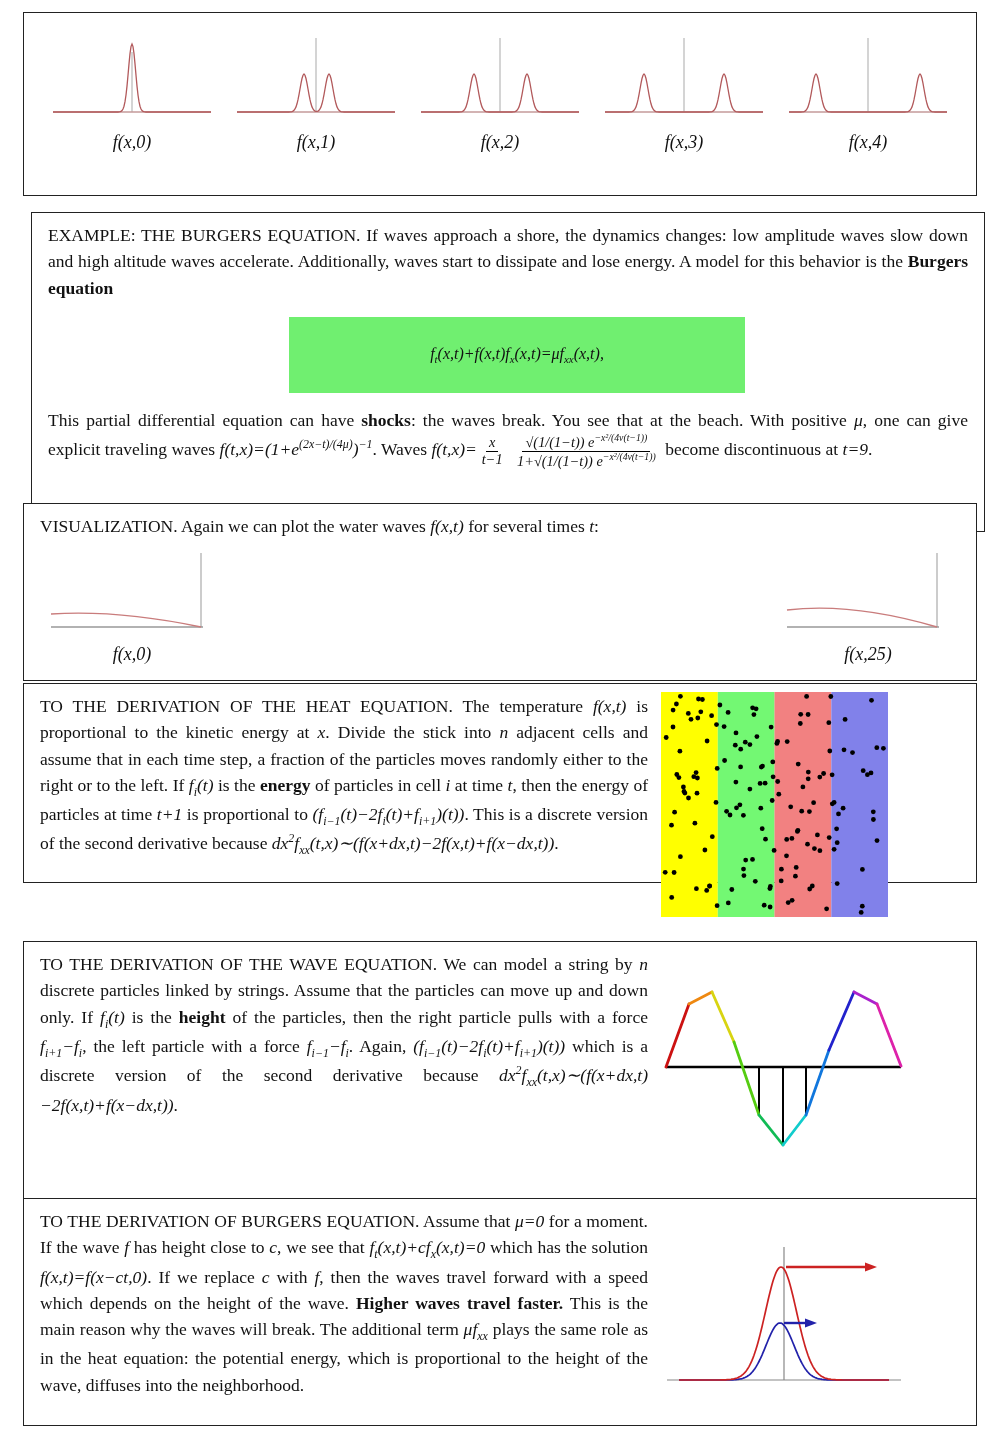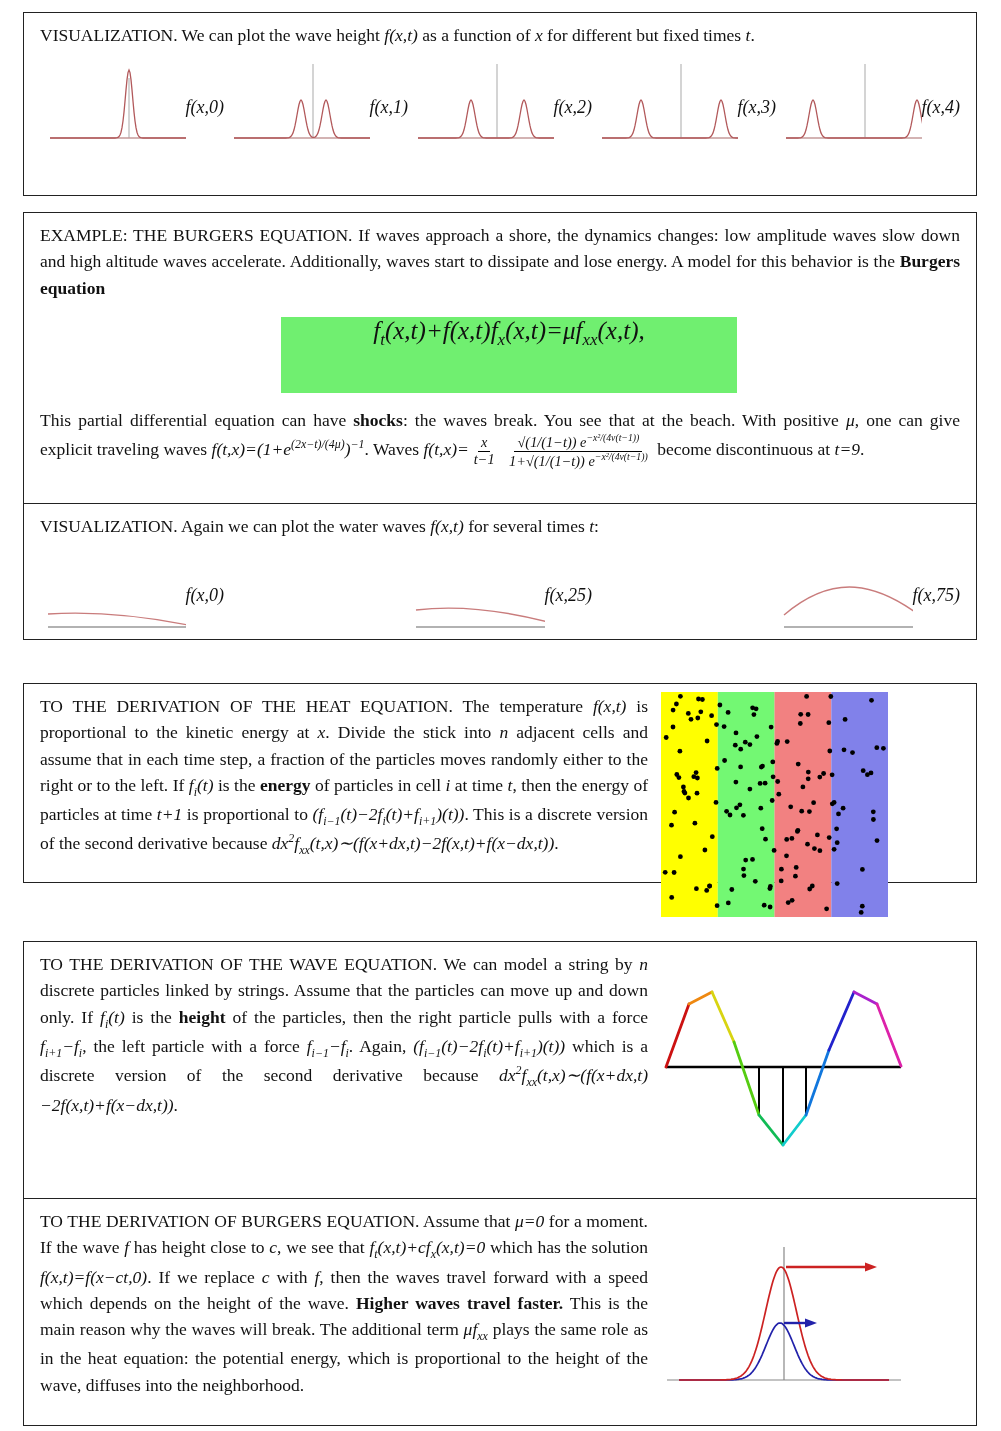--- a/index.html
+++ b/index.html
@@ -7,56 +7,55 @@
   body {
     width:1001px; height:1431px; position:relative;
     font-family:"Liberation Serif", serif; color:#111111;
   }
   .box {
     position:absolute; left:23px; width:954px;
     border:1.5px solid #222222; background:#ffffff;
     padding:9px 16px;
   }
   #box1 { top:12px;   height:184px; }
-  #box2 { top:212px;  height:320px; }
-  #box3 { top:503px;  height:137px; }
+  #box2 { top:212px;  height:320px;margin-left:8px; }
+  #box3 { top:503px;  height:178px; }
   #box4 { top:683px;  height:200px; }
   #box5 { top:941px;  height:318px; }
   #box6 { top:1198px; height:228px; }
 
   .t  { font-size:17.5px; line-height:1.5; text-align:justify; }
   .t i, .plabel i { font-style:italic; }
   sup { font-size:0.68em; vertical-align:super; }
   sub { font-size:0.68em; vertical-align:sub; }
 
   .plots { display:flex; justify-content:space-between; margin-top:8px; }
-  .cell  { display:flex; flex-direction:row; align-items:center; width:184px; }
+  .cell  { display:flex; flex-direction:column; align-items:center; width:184px; }
   .plabel{ font-size:18px; margin-top:2px; }
 
   #eqbox {
     width:456px; height:76px; margin:16px 0 14px 241px;
-    display:flex; justify-content:center;
-    font-size:25px;
+    display:flex; align-items:center; justify-content:center;
+    font-size:16px;
   }
   .frac { display:inline-flex; flex-direction:column; align-items:center;
           vertical-align:middle; line-height:1.1; font-size:0.82em; margin:0 2px; }
   .fn   { border-bottom:1px solid #000; padding:0 3px; }
   .fd   { padding:0 3px; }
 
   .col   { width:608px; }
   .figwrap { position:absolute; }
   #fig4 { left:637px; top:8px; }
   #fig5 { left:620px; top:20px; }
   #fig6 { left:635px; top:40px; }
 </style>
 </head>
 <body>
 
 <div class="box" id="box1">
-  <div class="t">VISUALIZATION. We can plot the wave height <i>f(x,t)</i> as a function of <i>x</i> for different but fixed times <i>t</i>.</div>
   <div class="plots">
       <div class="cell">
         <svg width="178" height="100">
           <line x1="89" y1="22" x2="89" y2="82" stroke="#b8b8b8" stroke-width="1.2"></line>
           <line x1="10" y1="82" x2="168" y2="82" stroke="#c49a9a" stroke-width="1.6"></line>
           <path d="M10,82.0 L11,82.0 L12,82.0 L13,82.0 L14,82.0 L15,82.0 L16,82.0 L17,82.0 L18,82.0 L19,82.0 L20,82.0 L21,82.0 L22,82.0 L23,82.0 L24,82.0 L25,82.0 L26,82.0 L27,82.0 L28,82.0 L29,82.0 L30,82.0 L31,82.0 L32,82.0 L33,82.0 L34,82.0 L35,82.0 L36,82.0 L37,82.0 L38,82.0 L39,82.0 L40,82.0 L41,82.0 L42,82.0 L43,82.0 L44,82.0 L45,82.0 L46,82.0 L47,82.0 L48,82.0 L49,82.0 L50,82.0 L51,82.0 L52,82.0 L53,82.0 L54,82.0 L55,82.0 L56,82.0 L57,82.0 L58,82.0 L59,82.0 L60,82.0 L61,82.0 L62,82.0 L63,82.0 L64,82.0 L65,82.0 L66,82.0 L67,82.0 L68,82.0 L69,82.0 L70,82.0 L71,82.0 L72,82.0 L73,82.0 L74,82.0 L75,82.0 L76,81.9 L77,81.7 L78,81.4 L79,80.6 L80,79.0 L81,76.2 L82,71.7 L83,65.0 L84,56.1 L85,45.3 L86,33.9 L87,23.7 L88,16.6 L89,14.0 L90,16.6 L91,23.7 L92,33.9 L93,45.3 L94,56.1 L95,65.0 L96,71.7 L97,76.2 L98,79.0 L99,80.6 L100,81.4 L101,81.7 L102,81.9 L103,82.0 L104,82.0 L105,82.0 L106,82.0 L107,82.0 L108,82.0 L109,82.0 L110,82.0 L111,82.0 L112,82.0 L113,82.0 L114,82.0 L115,82.0 L116,82.0 L117,82.0 L118,82.0 L119,82.0 L120,82.0 L121,82.0 L122,82.0 L123,82.0 L124,82.0 L125,82.0 L126,82.0 L127,82.0 L128,82.0 L129,82.0 L130,82.0 L131,82.0 L132,82.0 L133,82.0 L134,82.0 L135,82.0 L136,82.0 L137,82.0 L138,82.0 L139,82.0 L140,82.0 L141,82.0 L142,82.0 L143,82.0 L144,82.0 L145,82.0 L146,82.0 L147,82.0 L148,82.0 L149,82.0 L150,82.0 L151,82.0 L152,82.0 L153,82.0 L154,82.0 L155,82.0 L156,82.0 L157,82.0 L158,82.0 L159,82.0 L160,82.0 L161,82.0 L162,82.0 L163,82.0 L164,82.0 L165,82.0 L166,82.0 L167,82.0 L168,82.0" fill="none" stroke="#b2595b" stroke-width="1.3"></path>
         </svg>
         <div class="plabel"><i>f(x,0)</i></div>
       </div>
       <div class="cell">
@@ -119,28 +118,20 @@
         </svg>
         <div class="plabel"><i>f(x,0)</i></div>
       </div>
       <div class="cell">
         <svg width="178" height="95">
           <line x1="158" y1="6" x2="158" y2="80" stroke="#aaaaaa" stroke-width="1.2"></line>
           <line x1="8" y1="80" x2="160" y2="80" stroke="#999999" stroke-width="1.4"></line>
           <path d="M8,63 C50,58 100,63 158,80" fill="none" stroke="#c97c7c" stroke-width="1.4"></path>
         </svg>
         <div class="plabel"><i>f(x,25)</i></div>
-      </div>
-      <div class="cell">
-        <svg width="178" height="95">
-          <line x1="158" y1="6" x2="158" y2="80" stroke="#aaaaaa" stroke-width="1.2"></line>
-          <line x1="8" y1="80" x2="160" y2="80" stroke="#999999" stroke-width="1.4"></line>
-          <path d="M8,68 C55,28 100,30 158,80" fill="none" stroke="#c97c7c" stroke-width="1.4"></path>
-        </svg>
-        <div class="plabel"><i>f(x,75)</i></div>
       </div>
     </div>
 </div>
 
 <div class="box" id="box4">
   <div class="t col">TO THE DERIVATION OF THE HEAT EQUATION. The temperature <i>f(x,t)</i> is proportional to the kinetic energy at <i>x</i>. Divide the stick into <i>n</i> adjacent cells and assume that in each time step, a fraction of the particles moves randomly either to the right or to the left. If <i>f<sub>i</sub>(t)</i> is the <b>energy</b> of particles in cell <i>i</i> at time <i>t</i>, then the energy of particles at time <i>t+1</i> is proportional to <i>(f<sub>i−1</sub>(t)−2f<sub>i</sub>(t)+f<sub>i+1</sub>)(t))</i>. This is a discrete version of the second derivative because <i>dx<sup>2</sup>f<sub>xx</sub>(t,x)∼(f(x+dx,t)−2f(x,t)+f(x−dx,t))</i>.</div>
   <div class="figwrap" id="fig4"><svg width="227" height="225">
         <rect x="0.0" y="0" width="56.8" height="225" fill="#ffff00"></rect>
         <rect x="56.8" y="0" width="56.8" height="225" fill="#73f873"></rect>
         <rect x="113.5" y="0" width="56.8" height="225" fill="#f28181"></rect>

